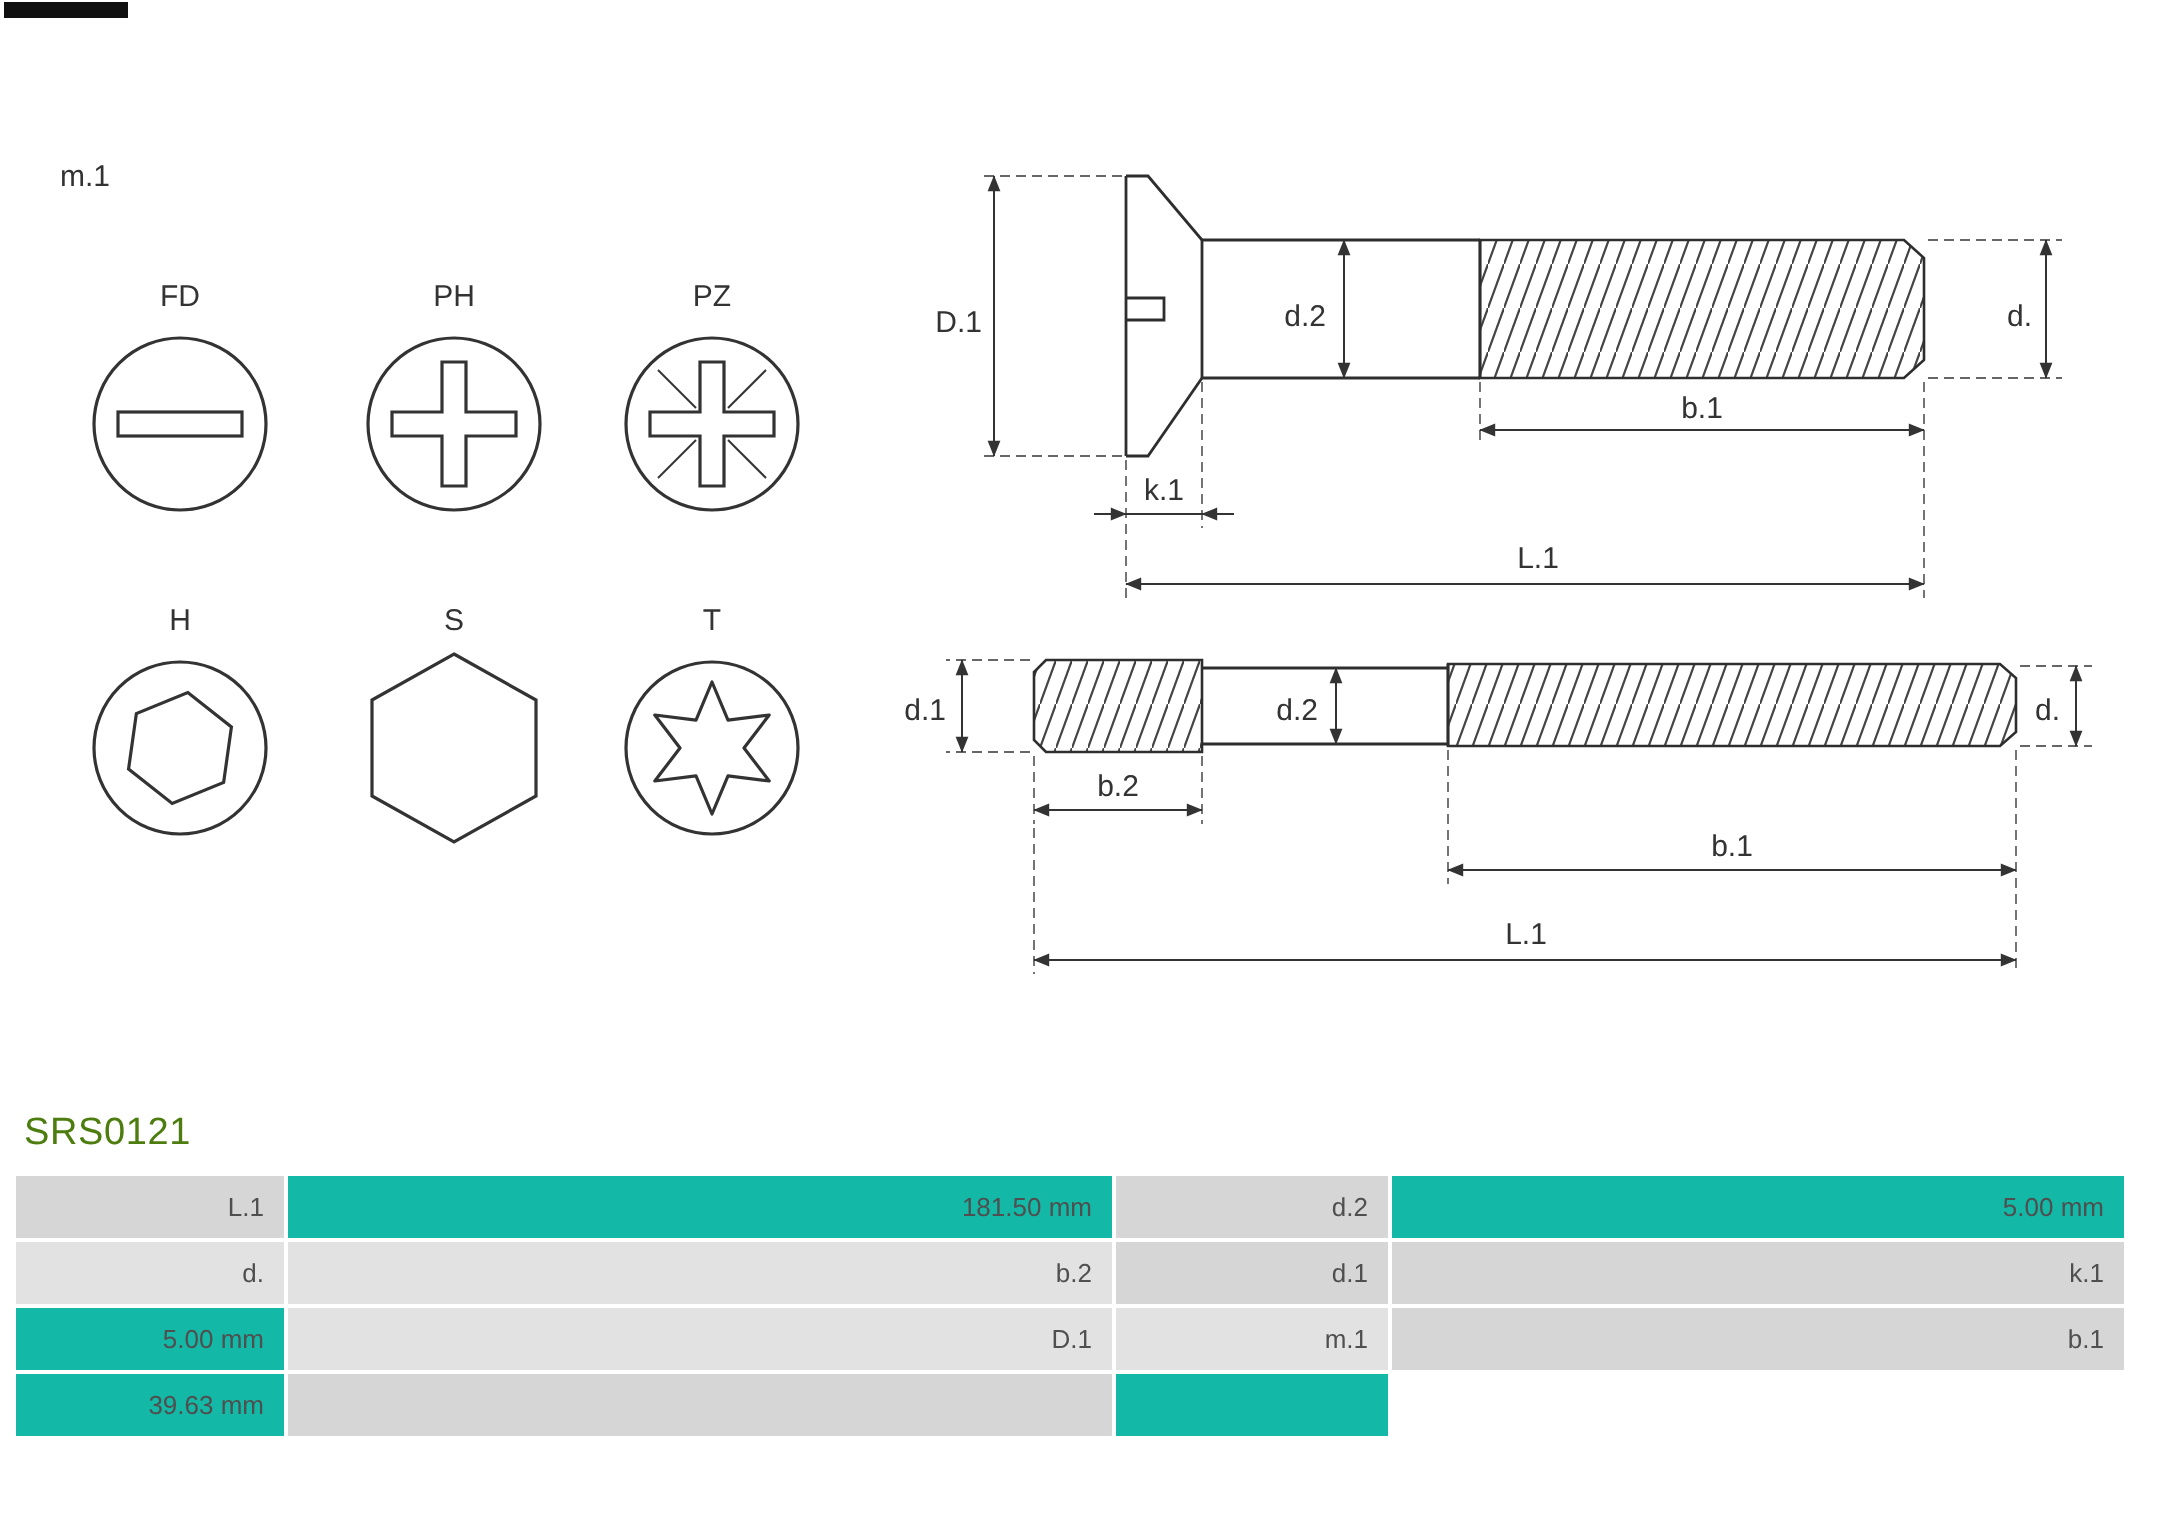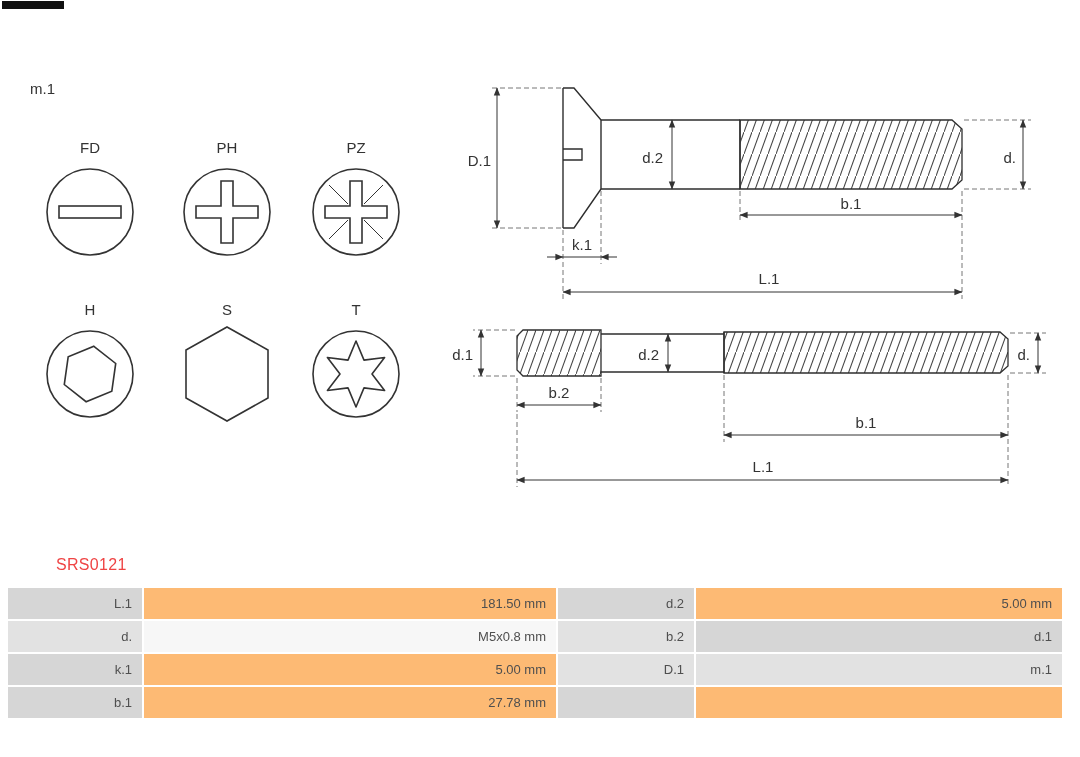--- a/index.html
+++ b/index.html
@@ -13,27 +13,27 @@
   .fig-svg { position:absolute; left:0; top:0; width:1080px; height:540px; }
   svg text { font-family:"Liberation Sans", sans-serif; font-size:15px; fill:#333; }
 
   .icon-shape { fill:none; stroke:#333; stroke-width:1.6; }
   .icon-thin  { fill:none; stroke:#333; stroke-width:1; }
   .outline { fill:none; stroke:#2e2e2e; stroke-width:1.4; }
   .thread  { fill:url(#hatch); stroke:#2e2e2e; stroke-width:1.3; }
   .dim { stroke:#333; stroke-width:1; fill:none; }
   .ext { stroke:#666; stroke-width:0.9; stroke-dasharray:5 3; fill:none; }
 
-  .product-code { position:absolute; left:12px; top:556px; font-size:16px; font-weight:500; color:#ef4444; letter-spacing:.3px;margin-left:44px; }
+  .product-code { position:absolute; left:12px; top:556px; font-size:19px; font-weight:500; color:#4d7c0f; letter-spacing:.3px; }
 
   .spec-table { position:absolute; left:8px; top:588px; width:1054px; display:grid;
                 grid-template-columns:134px 412px 136px 1fr; gap:2px; background:#fff; }
   .cell { height:31px; line-height:31px; font-size:13px; color:#4f4f4f; text-align:right; padding-right:10px; overflow:hidden; }
   .c-lab-o { background:#d6d6d6; }
-  .c-val-o { background:#fdba74; }
+  .c-val-o { background:#14b8a6; }
   .c-lab-e { background:#e2e2e2; }
   .c-val-e { background:#f7f7f7; }
 </style>
 </head>
 <body>
 
 <div class="page">
 
   <div class="logo-frag"></div>
   <div class="m1-label">m.1</div>
@@ -152,29 +152,28 @@
   <div class="product-code">SRS0121</div>
 
   <div class="spec-table">
 
     <div class="cell c-lab-o">L.1</div>
     <div class="cell c-val-o">181.50 mm</div>
     <div class="cell c-lab-o">d.2</div>
     <div class="cell c-val-o">5.00 mm</div>
 
     <div class="cell c-lab-e">d.</div>
-    <div class="cell c-val-e">M5x0.8 mm</div>
     <div class="cell c-lab-e">b.2</div>
 
     <div class="cell c-lab-o">d.1</div>
     <div class="cell c-lab-o">k.1</div>
     <div class="cell c-val-o">5.00 mm</div>
 
     <div class="cell c-lab-e">D.1</div>
     <div class="cell c-lab-e">m.1</div>
 
     <div class="cell c-lab-o">b.1</div>
-    <div class="cell c-val-o">27.78 mm</div>
+    <div class="cell c-val-o">39.63 mm</div>
     <div class="cell c-lab-o"></div>
     <div class="cell c-val-o"></div>
   </div>
 
 </div>
 
 </body></html>

